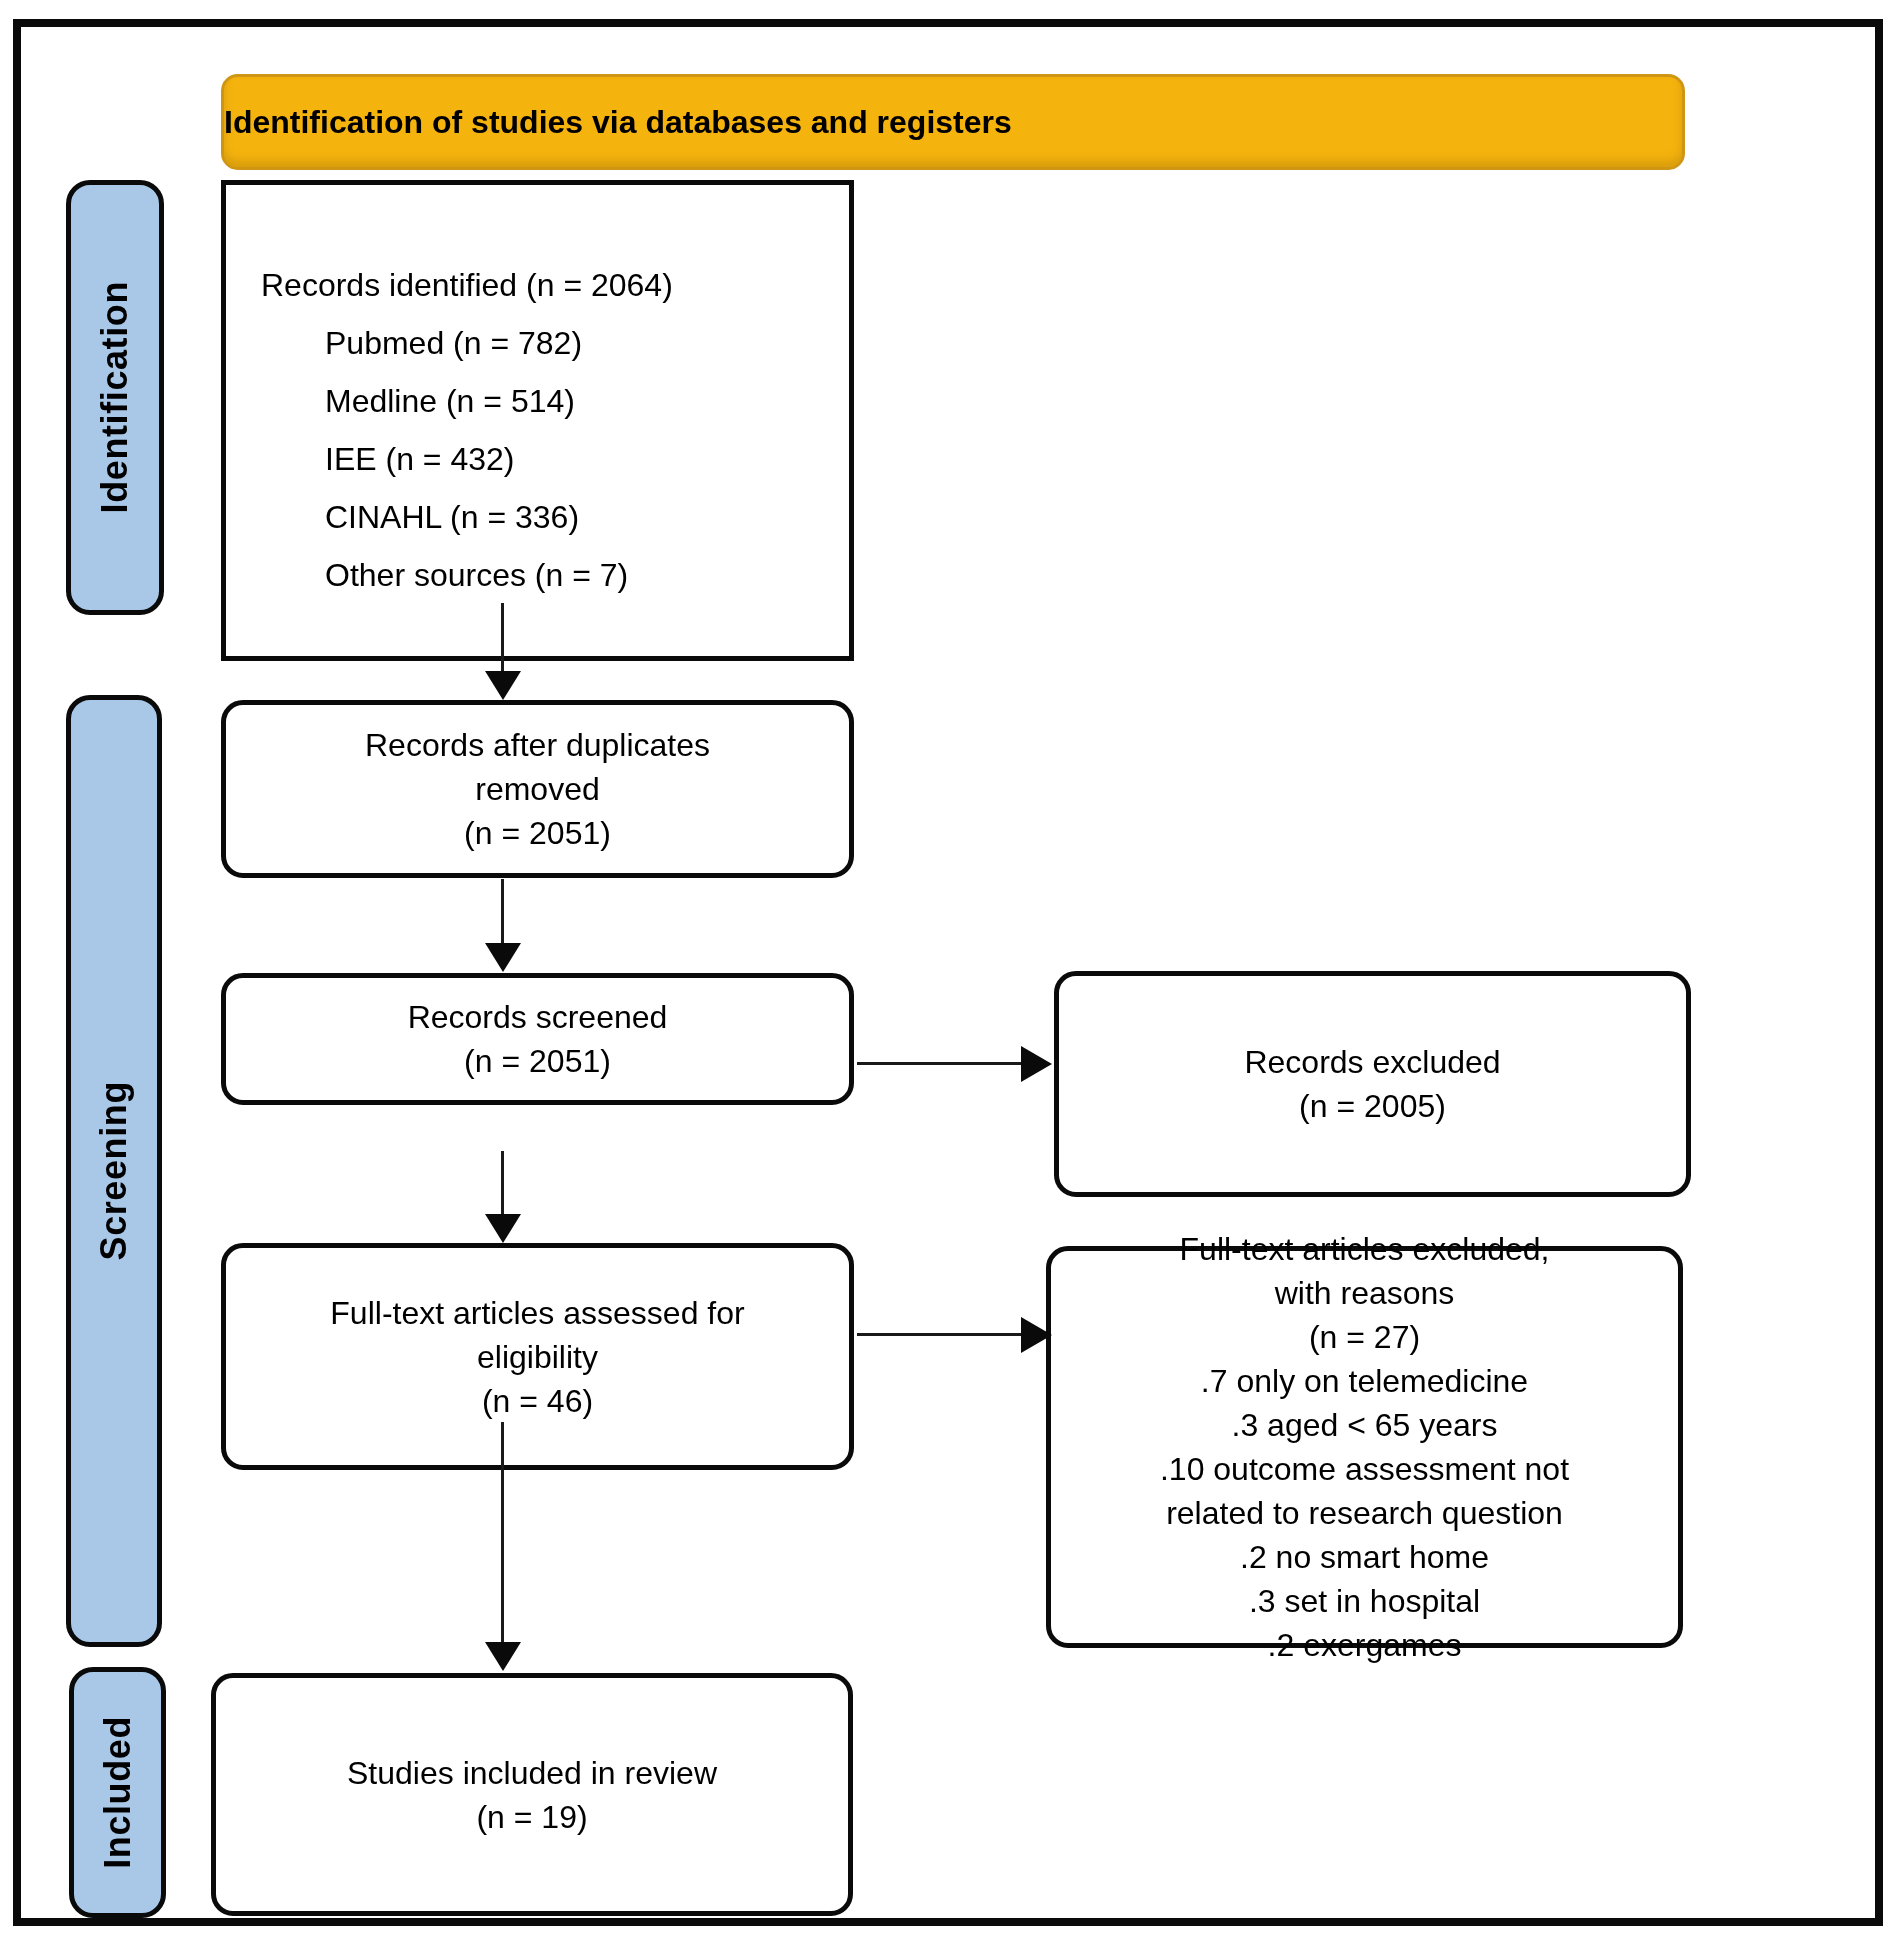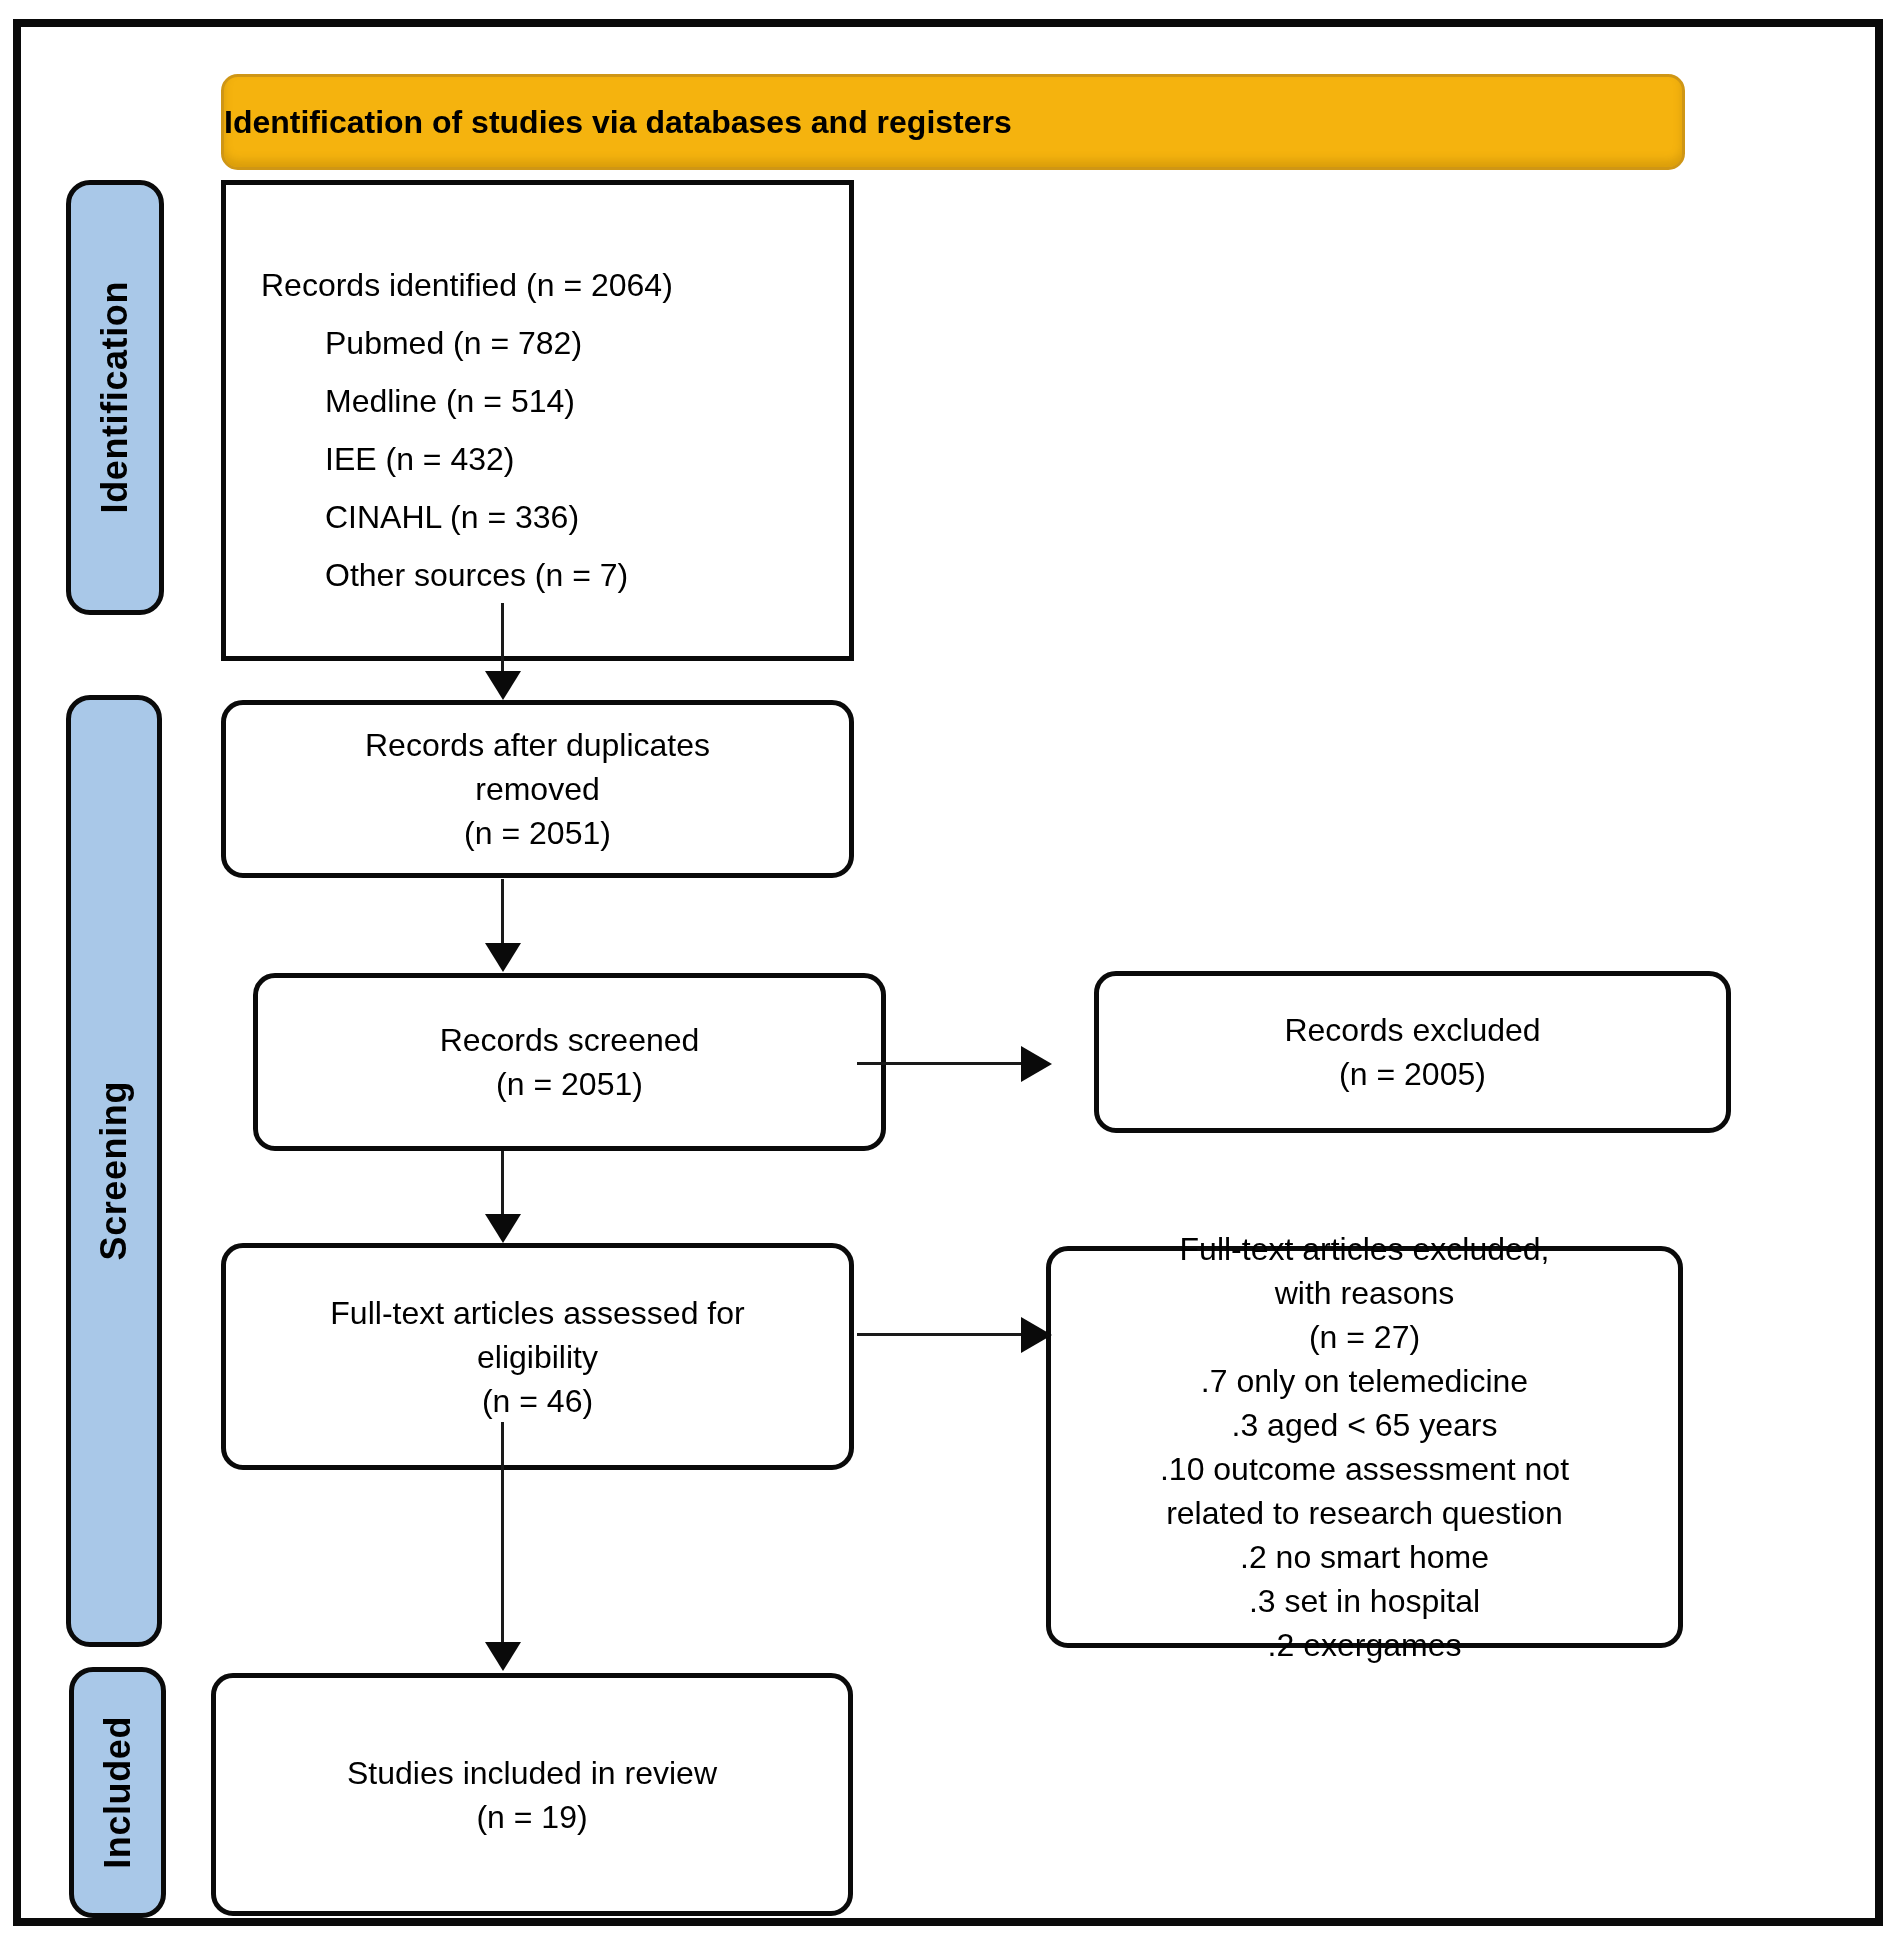--- a/index.html
+++ b/index.html
@@ -64,22 +64,22 @@
     align-items: center; justify-content: center;
     text-align: center;
     border-radius: 22px;
   }
 
   .box-identified { left: 221px; top: 180px; width: 633px; height: 481px; padding: 78px 19px 0 35px; }
   .box-identified .title { margin-bottom: 14px; }
   .box-identified .item { padding-left: 64px; margin-bottom: 14px; }
 
   .box-duplicates { left: 221px; top: 700px; width: 633px; height: 178px; }
-  .box-screened   { left: 221px; top: 973px; width: 633px; height: 178px; margin-left: 32px; }
-  .box-excluded   { left: 1094px; top: 971px; width: 637px; height: 162px; }
+  .box-screened   { left: 221px; top: 973px; width: 633px; height: 132px; }
+  .box-excluded   { left: 1054px; top: 971px; width: 637px; height: 226px; }
   .box-fulltext   { left: 221px; top: 1243px; width: 633px; height: 227px; }
   .box-ft-excl    { left: 1046px; top: 1246px; width: 637px; height: 402px; }
   .box-included   { left: 211px; top: 1673px; width: 642px; height: 243px; }
 
   .vline {
     position: absolute;
     width: 3.2px;
     background: #1a1a1a;
   }
   .hline {

